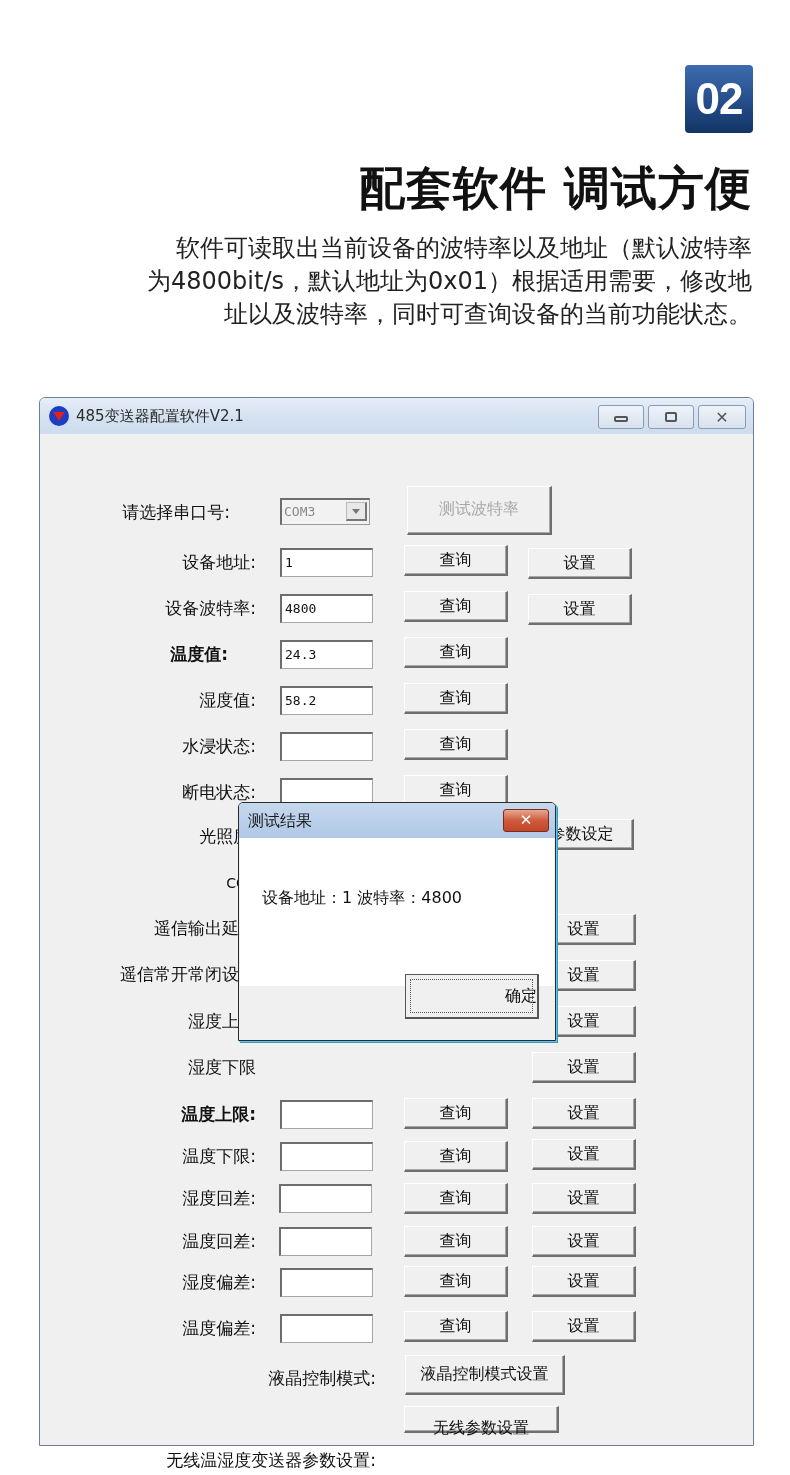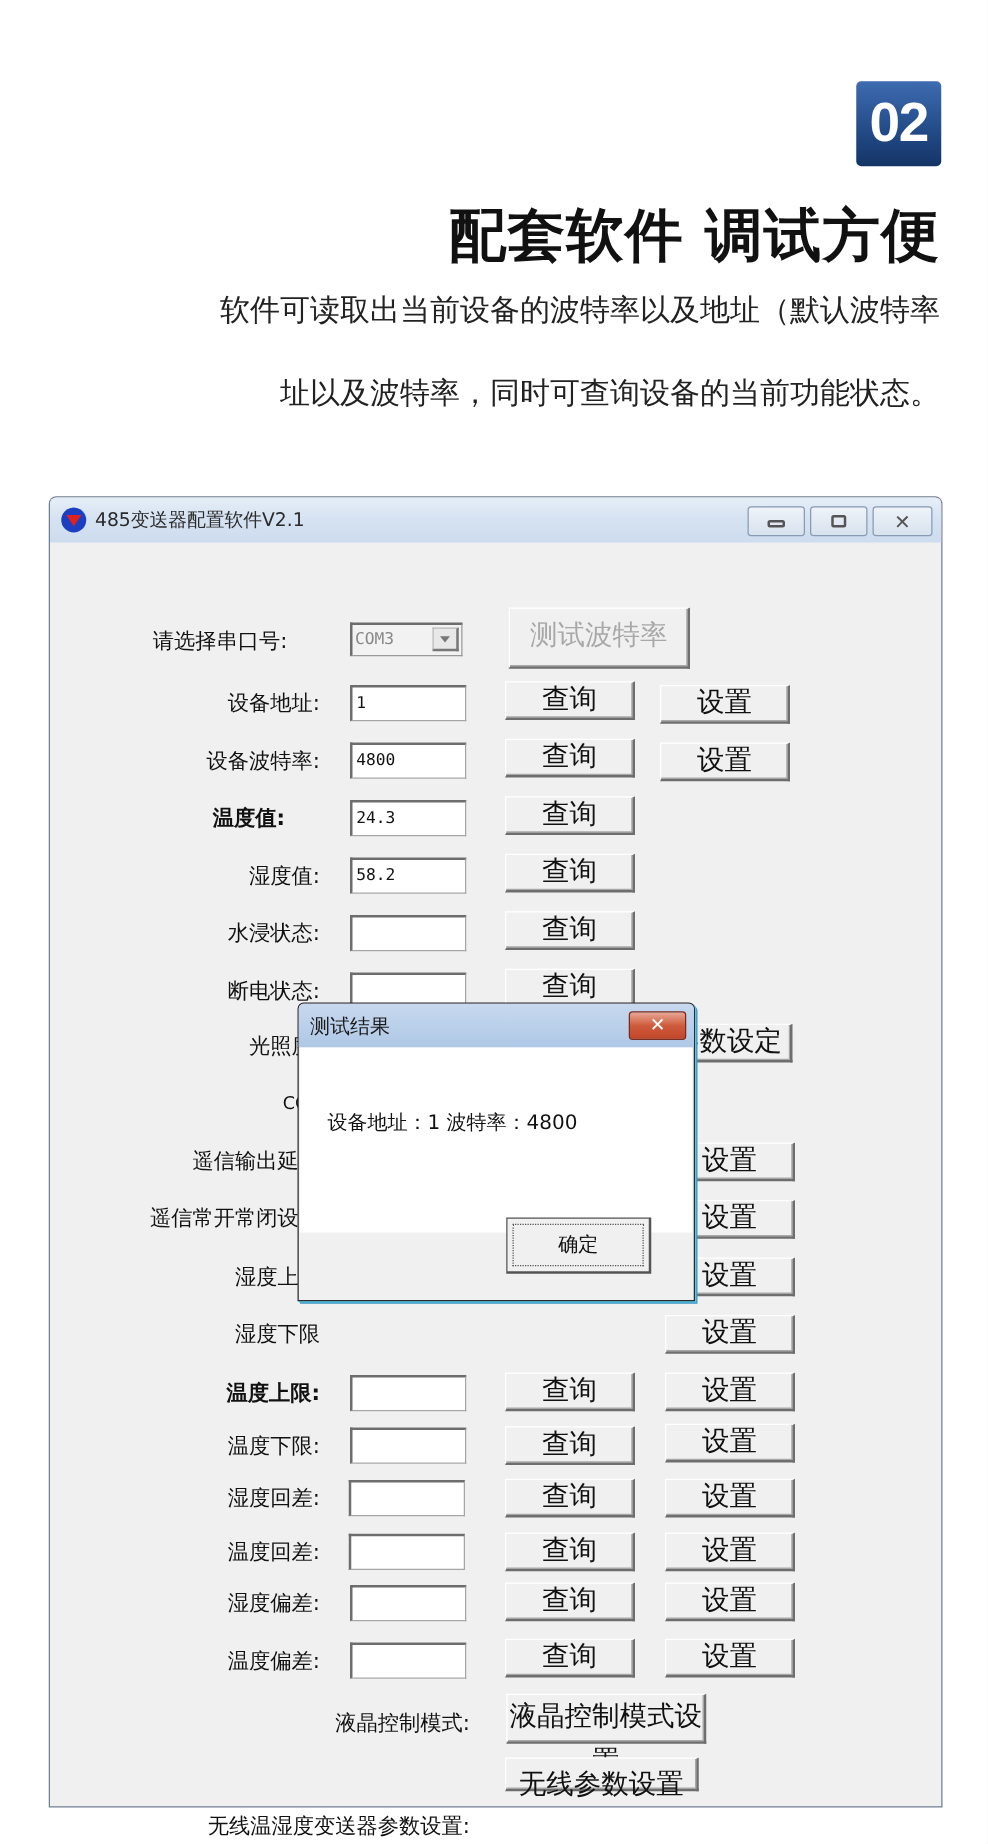--- a/index.html
+++ b/index.html
@@ -63,21 +63,21 @@
   .txt {
     position: absolute; left: 240px; width: 93px; height: 29px;
     background: #fff; border: 1px solid #a5a5a5;
     border-top: 2px solid #6d6d6d; border-left: 2px solid #6d6d6d;
     font-family: "DejaVu Sans Mono", monospace; font-size: 13px; line-height: 25px; padding-left: 3px; color: #111;
   }
   .btn {
     position: absolute; height: 31px; background: #f0f0f0;
     border: 1px solid #fff; border-right: 2px solid #6e6e6e; border-bottom: 2px solid #6e6e6e;
     box-shadow: inset -1px -1px 0 #a8a8a8;
-    font-size: 22px; color: #111; text-align: center; line-height: 27px;
+    font-size: 16px; color: #111; text-align: center; line-height: 27px;
   }
   .btn.q { left: 364px; width: 104px; }
   .btn.s { left: 490px; width: 104px; }
   .btn.disabled { color: #a8a8a8; }
 
   .combo {
     position: absolute; left: 240px; top: 64px; width: 90px; height: 27px;
     background: #f2f2f2; border: 1px solid #999; border-top: 2px solid #6d6d6d; border-left: 2px solid #6d6d6d;
     font-family: "DejaVu Sans Mono", monospace; font-size: 13px; line-height: 23px; padding-left: 2px; color: #888;
   }
@@ -104,37 +104,37 @@
   .dlg-title-text { position: absolute; left: 9px; top: 8px; font-size: 16px; color: #1a1a1a; }
   .dlg-close {
     position: absolute; right: 6px; top: 6px; width: 46px; height: 23px;
     border: 1px solid #7b2b1a; border-radius: 3px;
     background: linear-gradient(180deg, #e7a795 0%, #cf5b3c 50%, #c2452a 100%);
     color: #fff; font-weight: bold; font-size: 15px; text-align: center; line-height: 21px;
   }
   .dlg-body { position: absolute; left: 1px; top: 35px; right: 1px; height: 148px; background: #fff; }
   .dlg-msg { position: absolute; left: 22px; top: 50px; font-size: 16px; color: #111; }
   .dlg-ok {
-    position: absolute; left: 166px; top: 171px; width: 116px; height: 45px;
+    position: absolute; left: 166px; top: 171px; width: 134px; height: 45px;
     background: #f0f0f0; border: 1px solid #555; border-right: 2px solid #555; border-bottom: 2px solid #555;
-    font-size: 16px; line-height: 41px; text-align: center; color: #111;
+    font-size: 16px; line-height: 41px; text-align: right; color: #111;
   }
   .dlg-ok::before {
     content: ""; position: absolute; left: 4px; top: 4px; right: 4px; bottom: 4px;
     border: 1px dotted #555;
   }
 </style>
 </head>
 <body>
 
 <div class="badge">02</div>
 <div class="headline">配套软件 调试方便</div>
 <div class="desc">
   <span>软件可读取出当前设备的波特率以及地址（默认波特率</span><br>
-  <br>
+  <span>为4800bit/s，默认地址为0x01）根据适用需要，修改地</span><br>
   <span>址以及波特率，同时可查询设备的当前功能状态。</span>
 </div>
 
 <div class="win">
   <div class="titlebar">
     <span class="app-icon"></span>
     <span class="title-text">485变送器配置软件V2.1</span>
     <div class="capbtn min">
         <span class="glyph-min"></span>
       </div>

